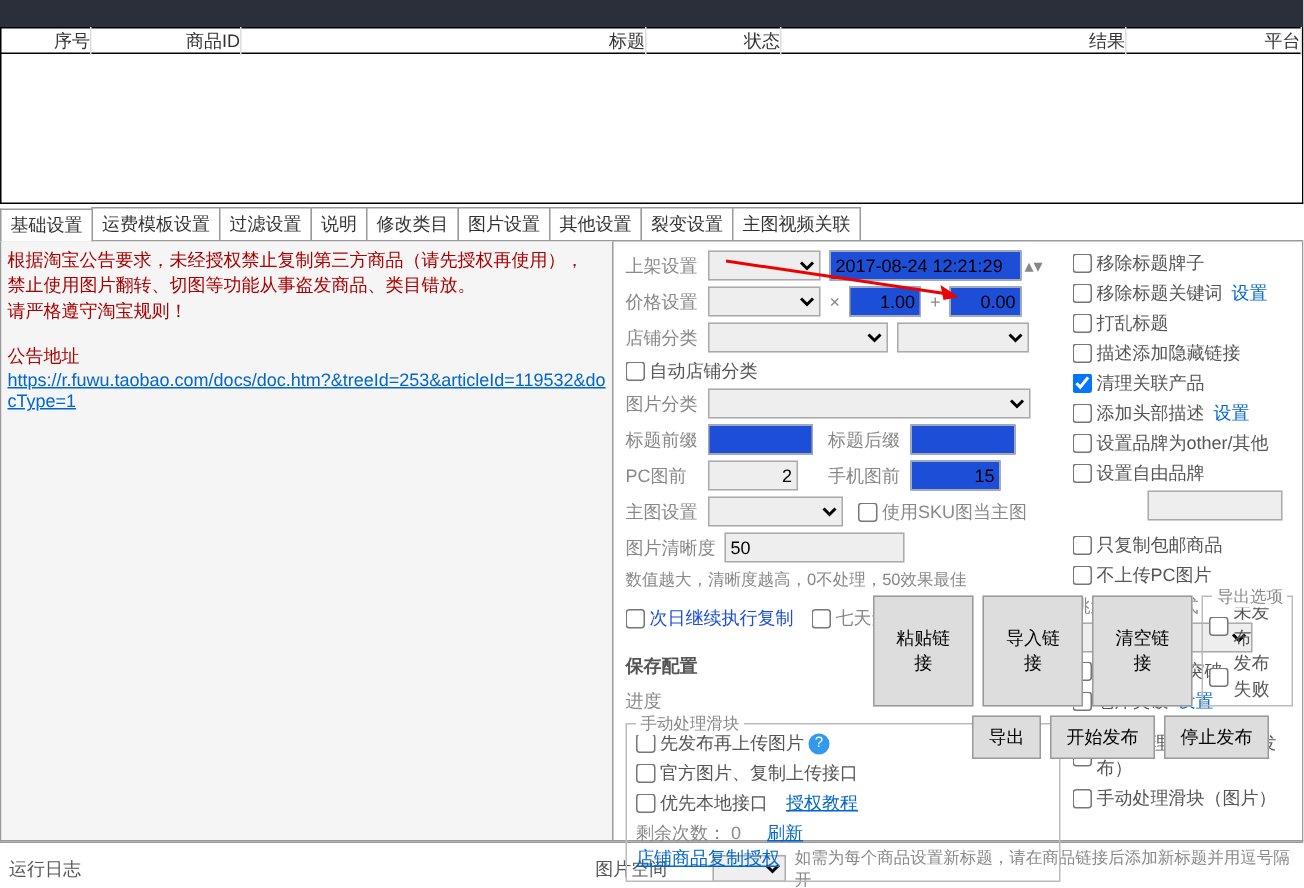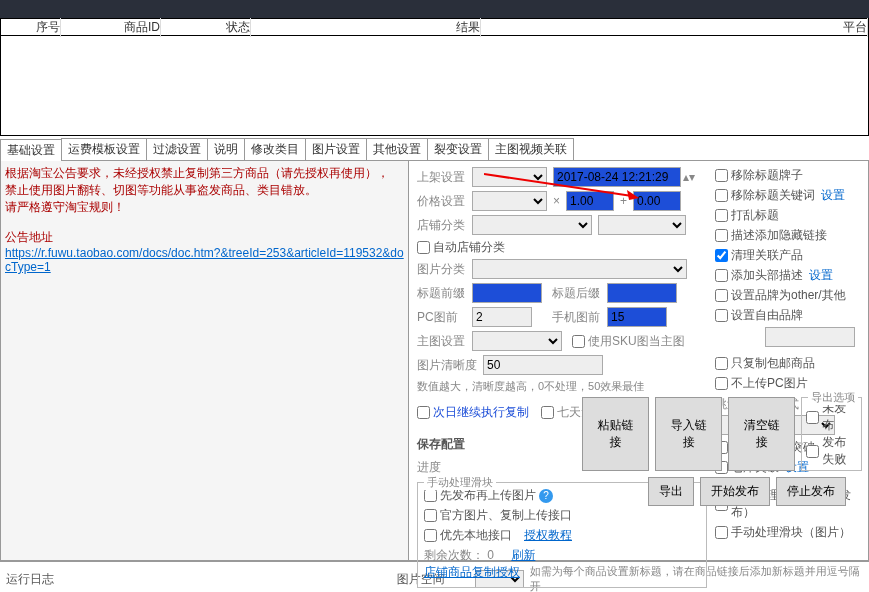--- a/index.html
+++ b/index.html
@@ -16,21 +16,21 @@
 .left-panel .notice { color: #a00; line-height: 1.4; }
 .left-panel .link { color: #0066cc; text-decoration: underline; word-break: break-all; }
 .right-panel { flex: 1; padding: 6px 8px; position: relative; display: flex; }
 .mid-col { width: 290px; }
 .side-col { width: 145px; margin-left: 8px; }
 .row { display: flex; align-items: center; margin-bottom: 4px; min-height: 20px; }
 .lbl { color: #888; width: 55px; font-size: 12px; }
 .sel, .inp { border: 1px solid #aaa; background: #eee; height: 20px; font-size: 12px; }
 .sel { width: 75px; }
 .inp { background: #1d4ed8; padding: 0 3px; }
-.spin { width: 48px; text-align: left; }
+.spin { width: 48px; text-align: right; }
 .datetime { width: 128px; }
 .chk { display: flex; align-items: center; margin-bottom: 3px; font-size: 12px; }
 .chk input { margin-right: 3px; }
 .chk label { color: #555; }
 .hint { color: #888; font-size: 11px; }
 .grpbox { border: 1px solid #bbb; padding: 4px 6px 6px; margin-top: 6px; position: relative; }
 .grpbox-title { position: absolute; top: -8px; left: 6px; background: #fff; padding: 0 3px; color: #888; font-size: 11px; }
 .btn { background: #ddd; border: 1px solid #999; padding: 5px 10px; cursor: pointer; font-size: 12px; }
 .btnrow { display: flex; gap: 6px; margin-top: 4px; }
 .link2 { color: #06c; text-decoration: underline; cursor: pointer; }
@@ -44,20 +44,21 @@
 .sidelink { color: #06c; margin-left: 6px; cursor: pointer; }
 </style>
 </head>
 <body>
 
 <div class="topbar"></div>
 
 <div class="table-header">
   <div style="width:60px">序号</div>
   <div style="width:100px">商品ID</div>
+  <div style="width:270px">标题</div>
   <div style="width:90px">状态</div>
   <div style="width:230px">结果</div>
   <div style="flex:1">平台</div>
 </div>
 <div class="table-body"></div>
 
 <div class="tabs">
   <div class="tab active">基础设置</div>
   <div class="tab">运费模板设置</div>
   <div class="tab">过滤设置</div>

